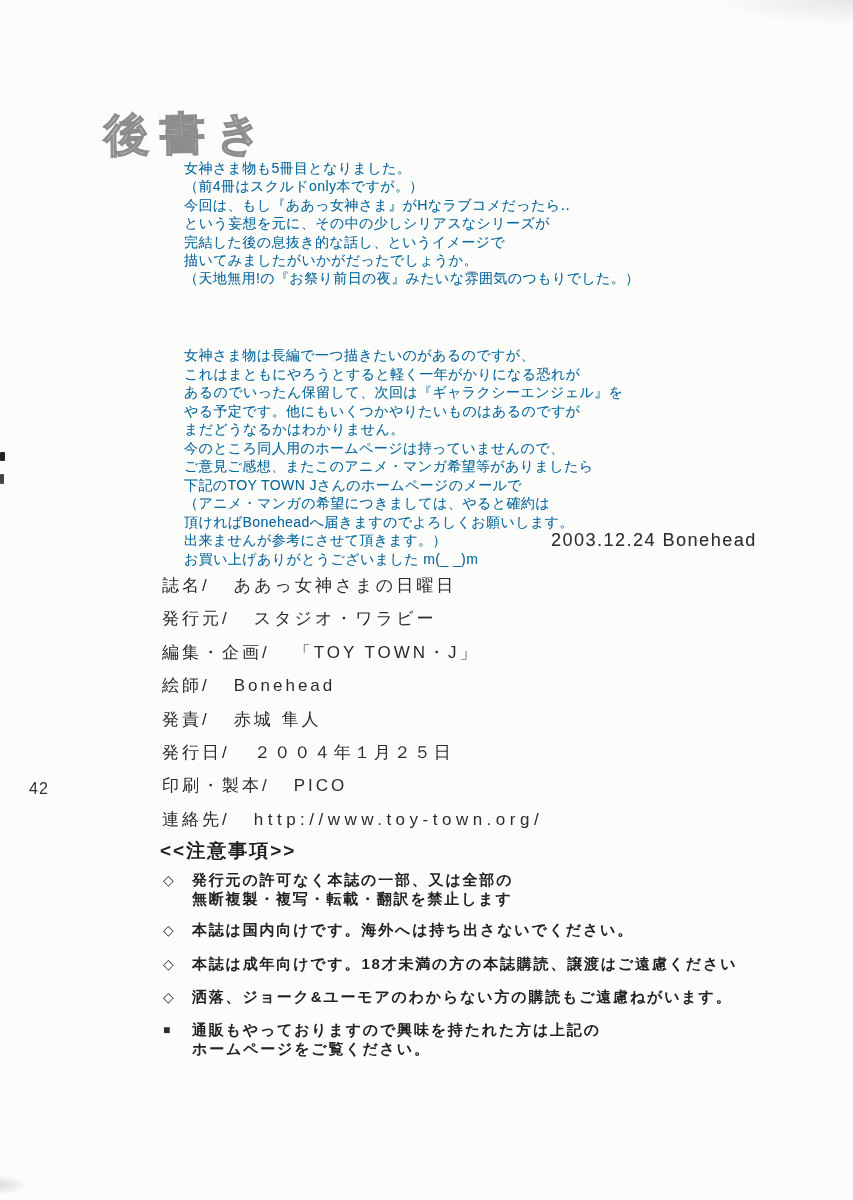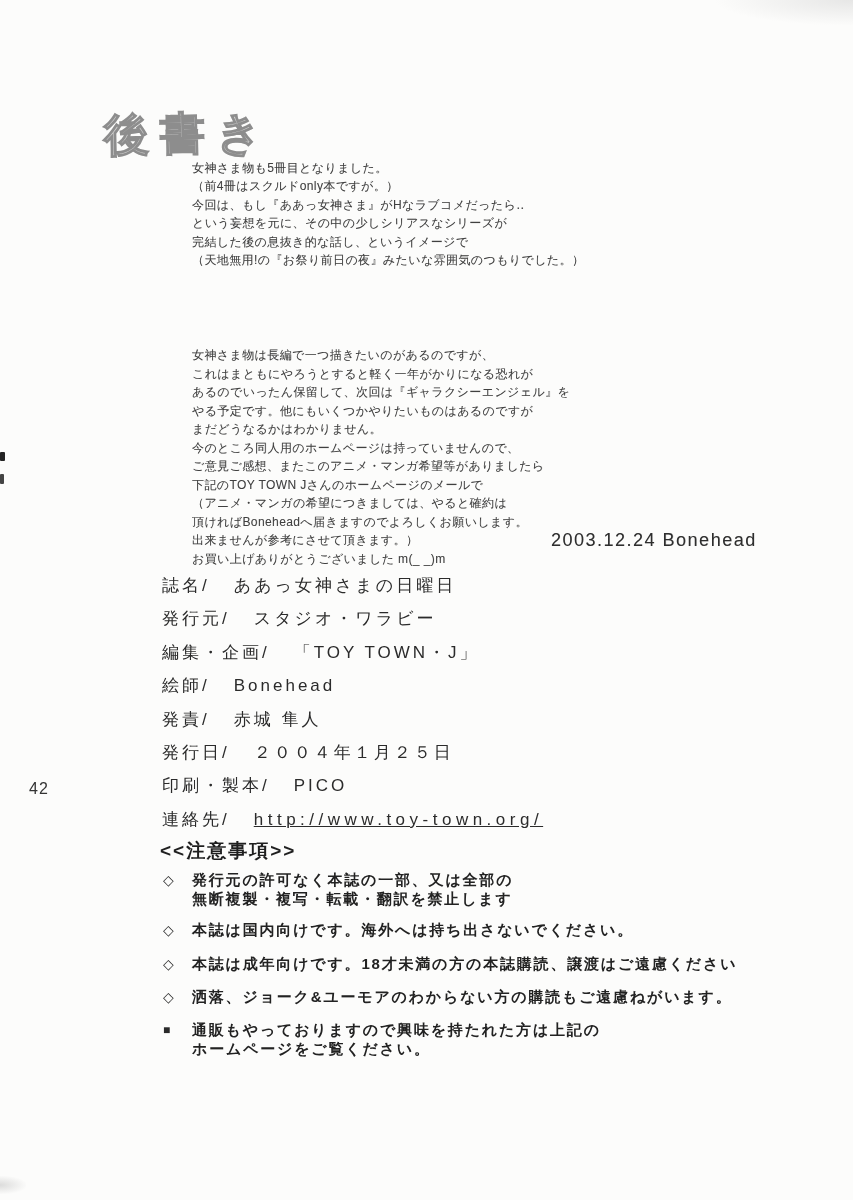--- a/index.html
+++ b/index.html
@@ -30,44 +30,44 @@
     font-size:45px;font-weight:700;letter-spacing:11px;
     color:rgba(150,150,150,0.10);
     -webkit-text-stroke:1.3px #8d8d8d;
     text-shadow:0.5px 0.5px 0 rgba(160,160,160,.35);
     transform:rotate(-1.2deg);
     white-space:nowrap;
   }
 
   
   .hand{
-    position:absolute;left:192px;
-    font-size:12px;line-height:18.4px;
-    color:#404040;letter-spacing:0.4px;
+    position:absolute;left:184px;
+    font-size:14px;line-height:18.4px;
+    color:#0369a1;letter-spacing:0.4px;
     white-space:nowrap;
     text-shadow:0.3px 0.3px 0 rgba(80,80,80,.25);
   }
   .p1{top:159px;}
   .p2{top:298px;line-height:18.5px;margin-top:48px;}
 
   .date-sign{
     position:absolute;left:551px;top:530px;
     font-size:18px;color:#2e2e2e;letter-spacing:1.5px;
     white-space:nowrap;
     text-shadow:0.3px 0.3px 0 rgba(60,60,60,.3);
   }
 
   
   .colophon{
     position:absolute;left:162px;top:569px;
     font-size:17px;color:#2b2b2b;letter-spacing:3px;
   }
   .c-row{height:33.4px;line-height:33.4px;white-space:nowrap;}
   .c-label{display:inline-block;margin-right:24px;}
-  .url{letter-spacing:4.5px;text-decoration:underline;}
+  .url{letter-spacing:4.5px;}
 
   .page-num{
     position:absolute;left:29px;top:780px;
     font-size:16px;color:#333;letter-spacing:1px;text-align:right;
   }
 
   
   .notice-heading{
     position:absolute;left:160px;top:838px;
     font-size:19px;font-weight:700;color:#1f1f1f;letter-spacing:2px;
@@ -94,20 +94,21 @@
   <div class="speck s2"></div>
 
   <div class="title">後書き</div>
 
   <div class="hand p1">
     <div>女神さま物も5冊目となりました。</div>
     <div>（前4冊はスクルドonly本ですが。）</div>
     <div>今回は、もし『ああっ女神さま』がHなラブコメだったら‥</div>
     <div>という妄想を元に、その中の少しシリアスなシリーズが</div>
     <div>完結した後の息抜き的な話し、というイメージで</div>
+    <div>描いてみましたがいかがだったでしょうか。</div>
     <div>（天地無用!の『お祭り前日の夜』みたいな雰囲気のつもりでした。）</div>
   </div>
 
   <div class="hand p2">
     <div>女神さま物は長編で一つ描きたいのがあるのですが、</div>
     <div>これはまともにやろうとすると軽く一年がかりになる恐れが</div>
     <div>あるのでいったん保留して、次回は『ギャラクシーエンジェル』を</div>
     <div>やる予定です。他にもいくつかやりたいものはあるのですが</div>
     <div>まだどうなるかはわかりません。</div>
     <div>今のところ同人用のホームページは持っていませんので、</div>

